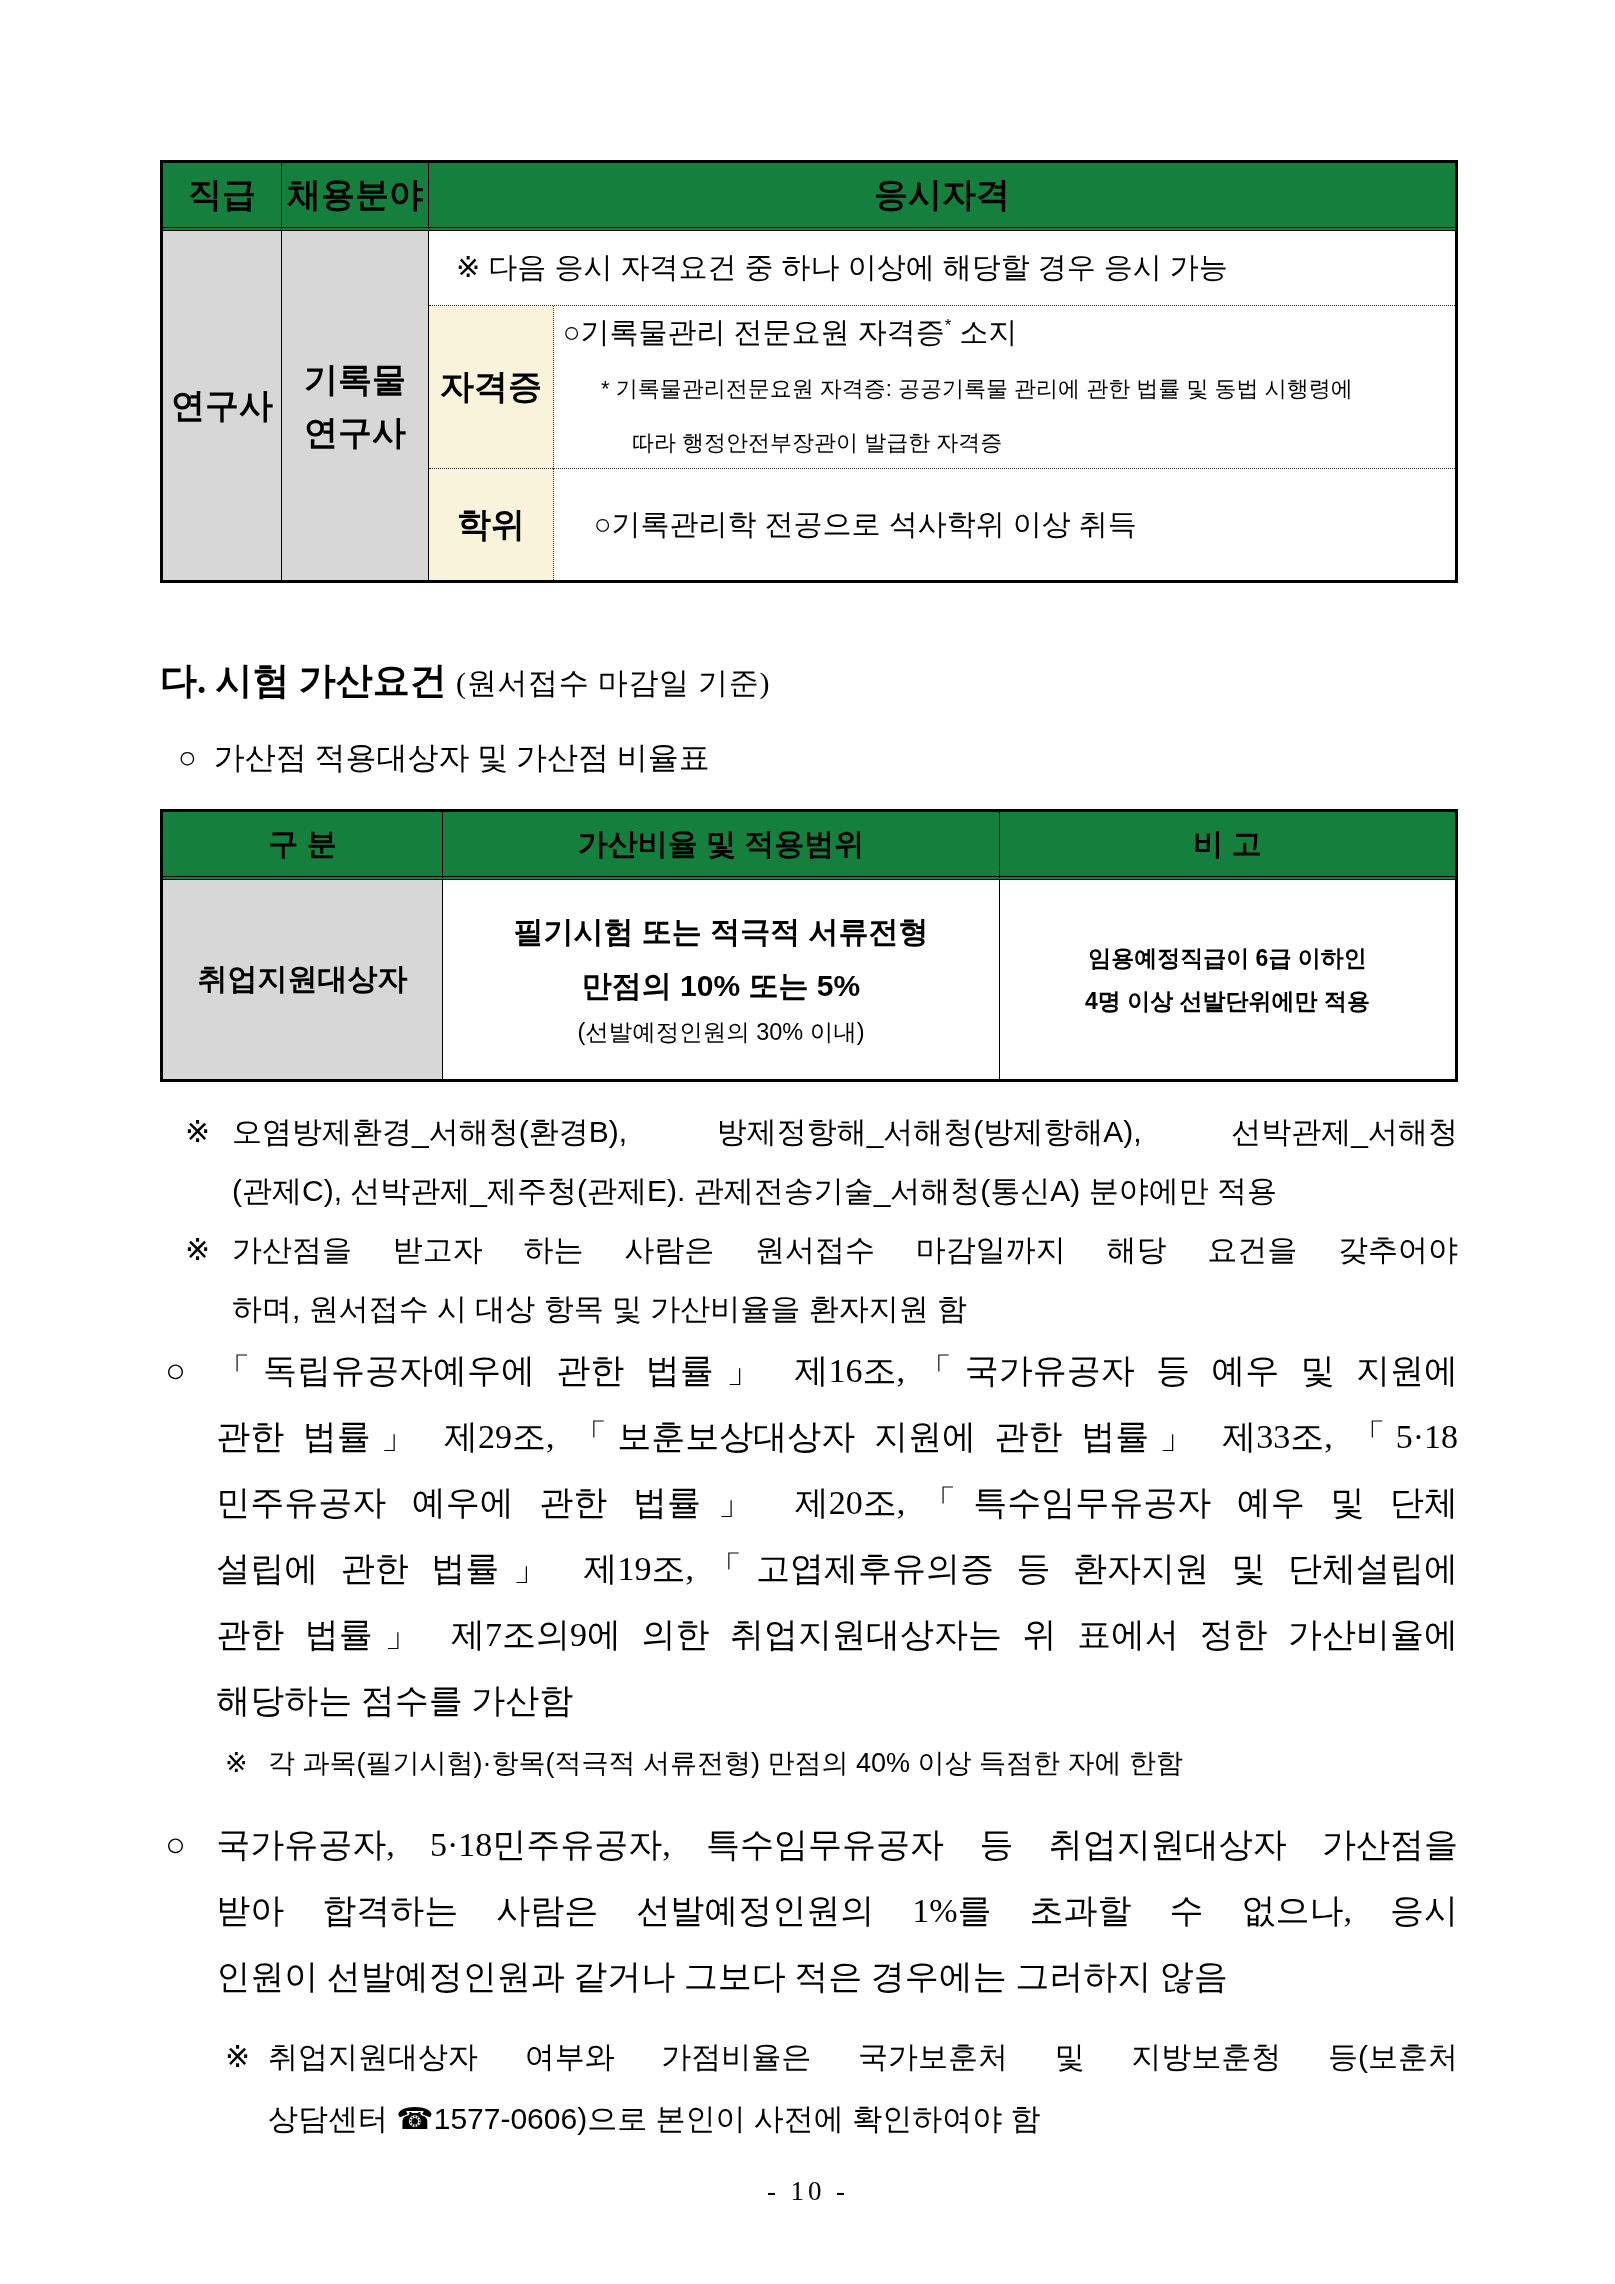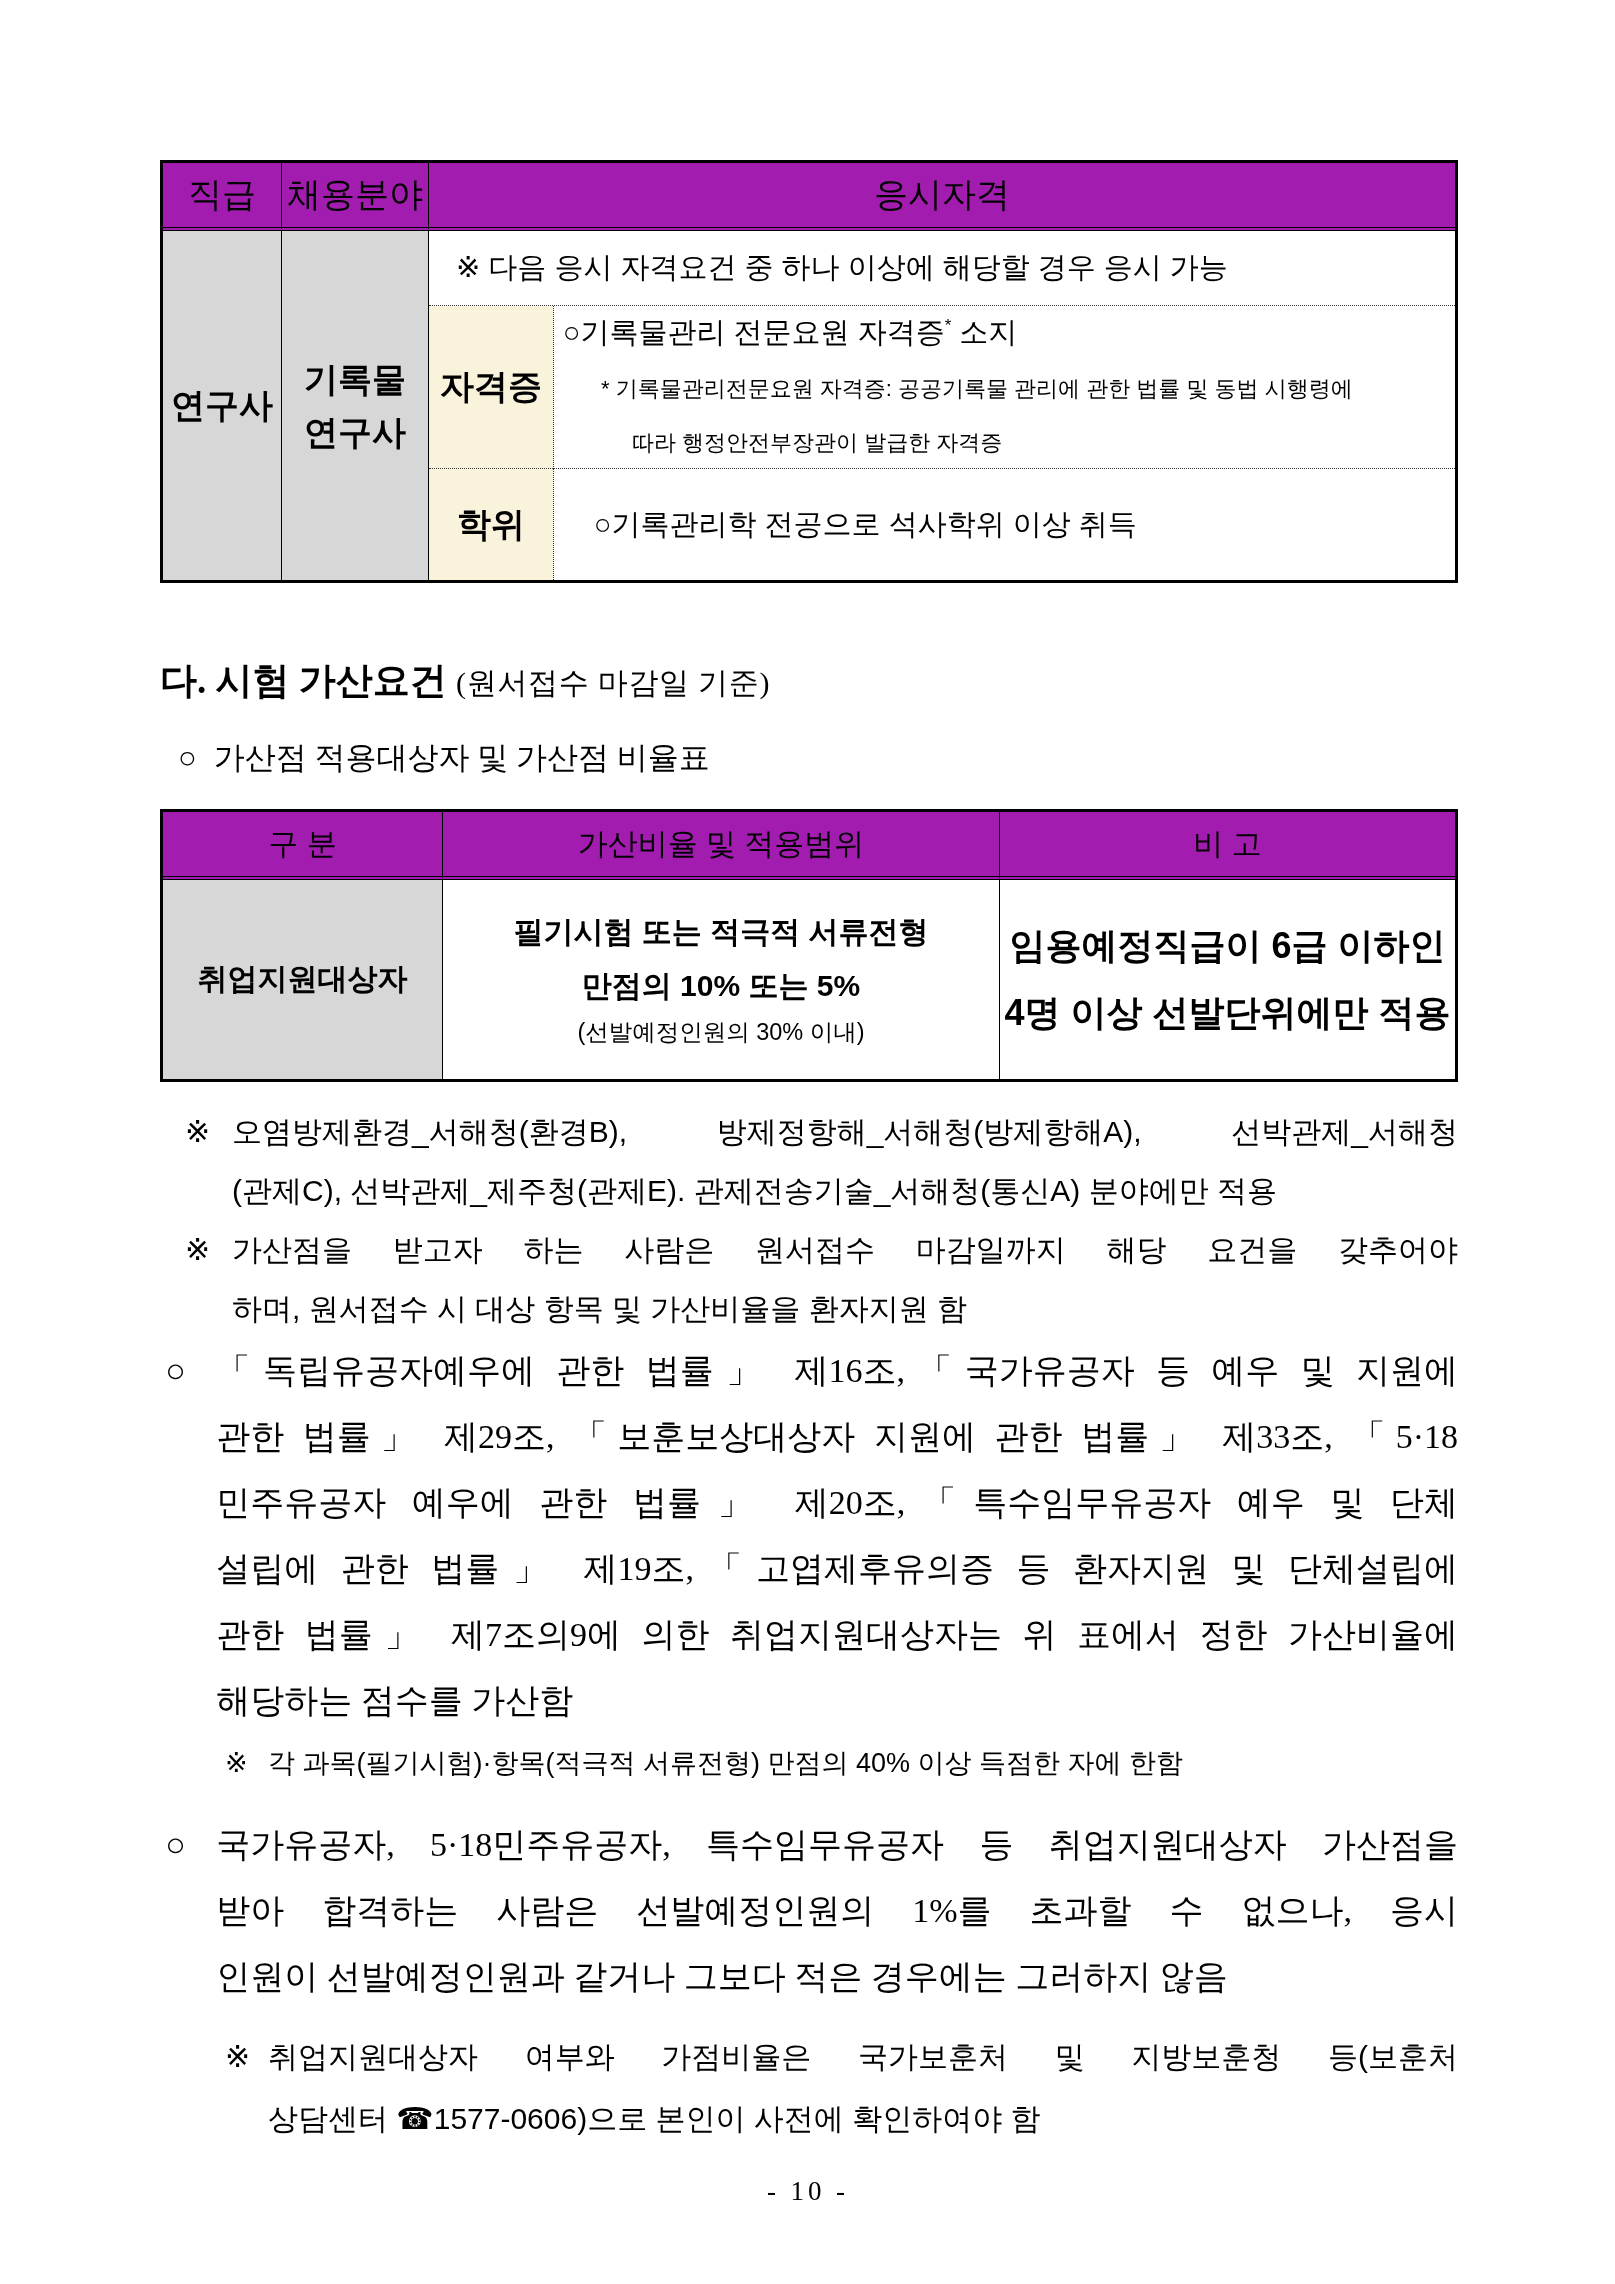--- a/index.html
+++ b/index.html
@@ -18,23 +18,23 @@
   .t1{
     margin-top:160px;
     display:grid;
     grid-template-columns:119px 147px 124px 1fr;
     grid-template-rows:68px 75px 163px 111px;
     border:3.3px solid #000;
     width:100%;
   }
   .cell{display:flex;align-items:center;}
   .hcell{
-    background:#a21caf;
+    background:#15803d;
     justify-content:center;
-    font-weight:normal;font-size:34px;
+    font-weight:bold;font-size:34px;
     border-bottom:4.6px double #000;
   }
   .vline{border-right:1.3px solid #000;}
   .gcell{
     background:#d7d7d7;
     justify-content:center;
     font-weight:bold;font-size:34px;
     text-align:center;
   }
   .t1-head3{grid-column:3/5;}
@@ -96,21 +96,21 @@
   .t2 .hcell{font-size:30px;}
   .t2-cat{font-size:30px;}
   .t2-mid{
     flex-direction:column;justify-content:center;
     text-align:center;font-size:30px;font-weight:bold;line-height:1.78;
     border-right:1.3px solid #000;
   }
   .t2-small{font-size:23.5px;font-weight:normal;}
   .t2-rem{
     flex-direction:column;justify-content:center;
-    text-align:center;font-size:36px;font-weight:bold;line-height:1.85;
+    text-align:center;font-size:23px;font-weight:bold;line-height:1.85;
   }
 
   
   .note{
     display:flex;
     font-size:30px;line-height:59px;
     margin-left:25px;
   }
   .note .mk{width:47px;flex:none;}
   .note .txt{flex:1;}

